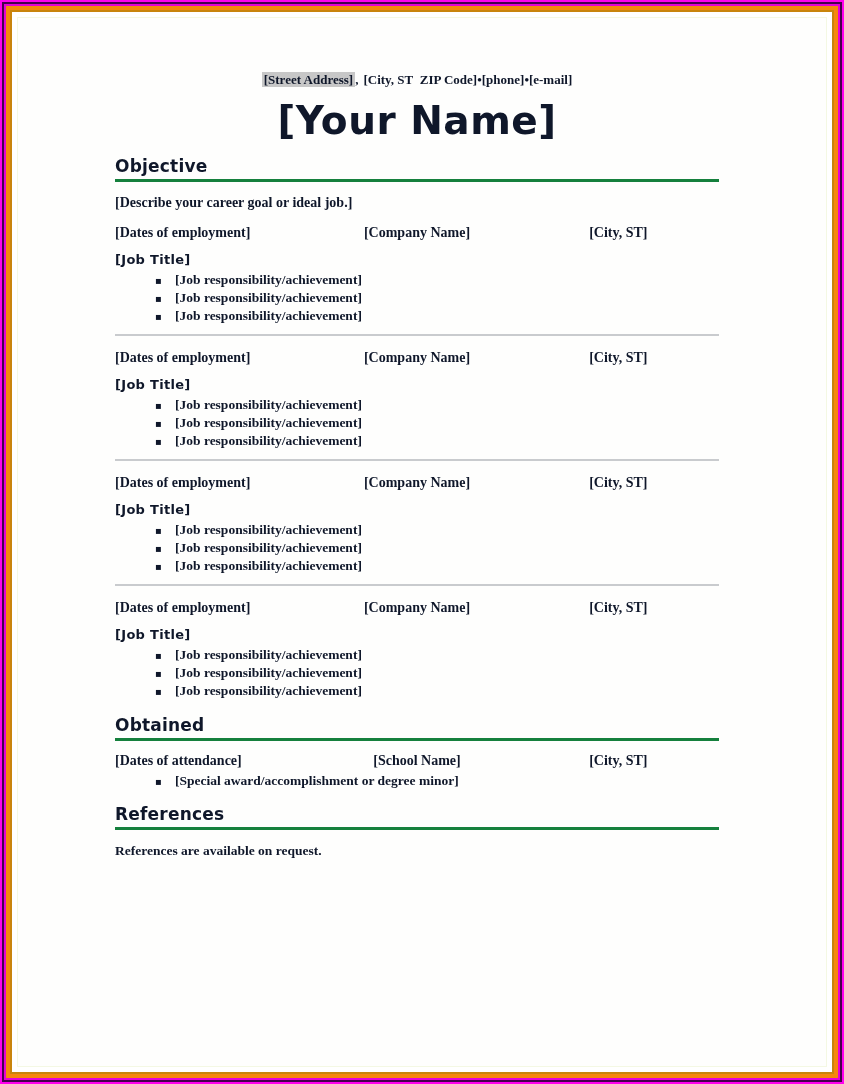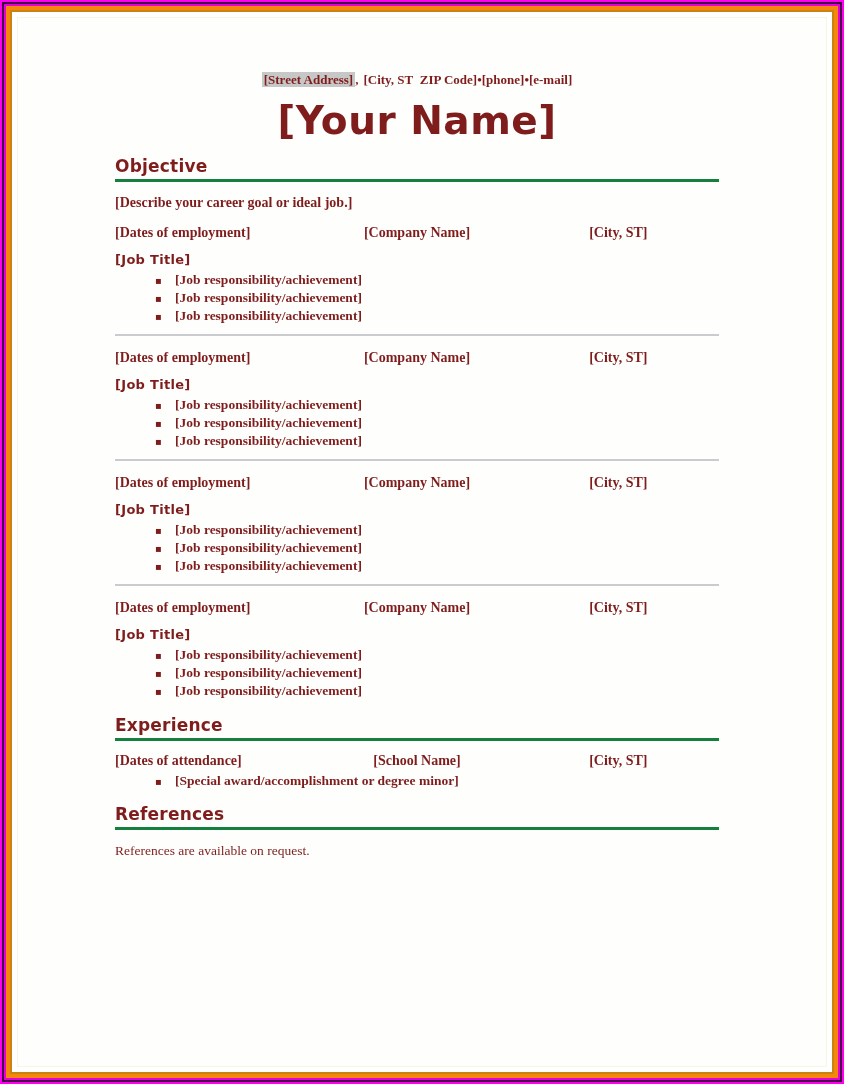--- a/index.html
+++ b/index.html
@@ -4,21 +4,21 @@
 <style>
   html, body { margin: 0; padding: 0; background: #ffffff; }
   .frame-b1 { width: 844px; height: 1084px; box-sizing: border-box; background: #FF00EE; padding: 2px; }
   .frame-b2 { width: 100%; height: 100%; box-sizing: border-box; background: #45004A; padding: 2px; }
   .frame-b3 { width: 100%; height: 100%; box-sizing: border-box; background: #E500D5; padding: 2px; }
   .frame-b4 { width: 100%; height: 100%; box-sizing: border-box; background: #F6860D; padding: 4px; }
   .frame-b5 { width: 100%; height: 100%; box-sizing: border-box; background: #C9840B; padding: 2px; }
   .sheet {
     width: 100%; height: 100%; box-sizing: border-box; background: #FEFEFD;
     padding: 60px 113px 0 103px;
-    font-family: "Liberation Serif", serif; color: #7f1d1d;
+    font-family: "Liberation Serif", serif; color: #0f172a;
     box-shadow: inset 0 0 0 5px #FFFFFF, inset 0 0 0 6px #F4F8E3;
     overflow: hidden;
   }
 
   .contact-line { text-align: center; font-weight: bold; font-size: 13px; line-height: 16px; white-space: nowrap; }
   .hl { background: #C7C7C7; padding: 0 2px; }
   .comma { margin-right: 5px; }
 
   .doc-name {
     text-align: center; font-family: "DejaVu Sans", sans-serif; font-weight: bold;
@@ -48,21 +48,21 @@
   }
   .degree-title { margin-top: 10px; }
 
   ul.bullets { list-style: none; margin: 4px 0 0 0; padding: 0 0 0 40px; }
   ul.edu-bullets { margin-top: 3px; }
   .bullets li { display: flex; align-items: baseline; line-height: 17px; font-size: 13.5px; font-weight: bold; }
   .sq { width: 20px; flex: 0 0 20px; font-size: 10px; font-family: "DejaVu Sans", sans-serif; }
 
   .divider { height: 0; border-top: 2px solid #C9CBCE; margin-top: 9px; }
 
-  .refs-body { margin-top: 13px; font-size: 13.5px; font-weight: normal; line-height: 16px; }
+  .refs-body { margin-top: 13px; font-size: 13.5px; font-weight: bold; line-height: 16px; }
 </style>
 </head>
 <body>
 
 <div class="frame-b1">
 <div class="frame-b2">
 <div class="frame-b3">
 <div class="frame-b4">
 <div class="frame-b5">
 <div class="sheet">
@@ -165,21 +165,21 @@
                     <span class="sq">▪</span>
                     <span>[Job responsibility/achievement]</span>
                   </li>
       <li>
                     <span class="sq">▪</span>
                     <span>[Job responsibility/achievement]</span>
                   </li>
     </ul>
   </section>
 
-  <div class="sec-heading sec-education">Experience</div>
+  <div class="sec-heading sec-education">Obtained</div>
   <section>
     <div class="row3 edu-row">
       <span class="c1">[Dates of attendance]</span>
       <span class="c2">[School Name]</span>
       <span class="c3">[City, ST]</span>
     </div>
     <ul class="bullets edu-bullets">
       <li>
                     <span class="sq">▪</span>
                     <span>[Special award/accomplishment or degree minor]</span>

